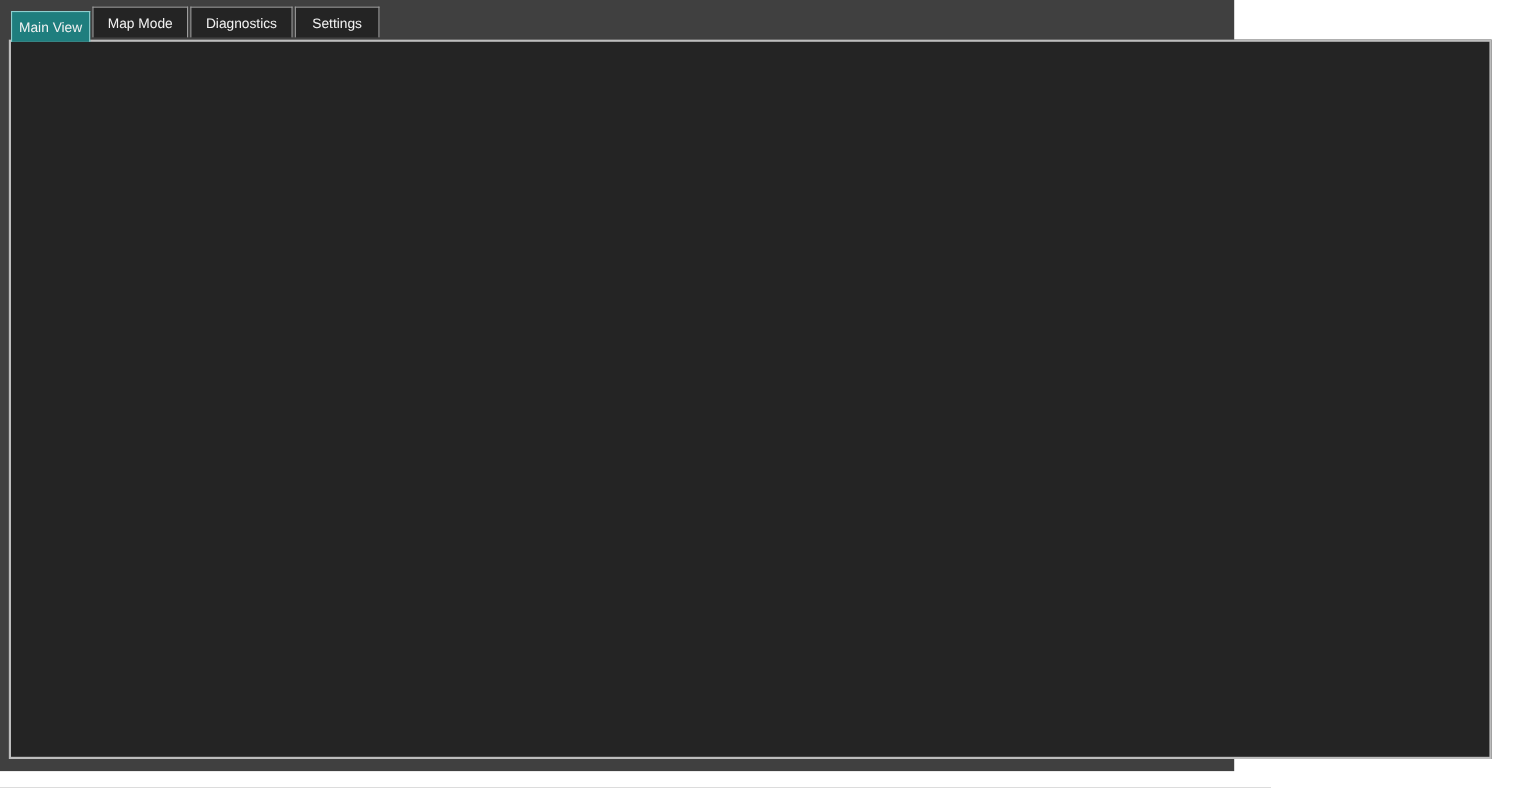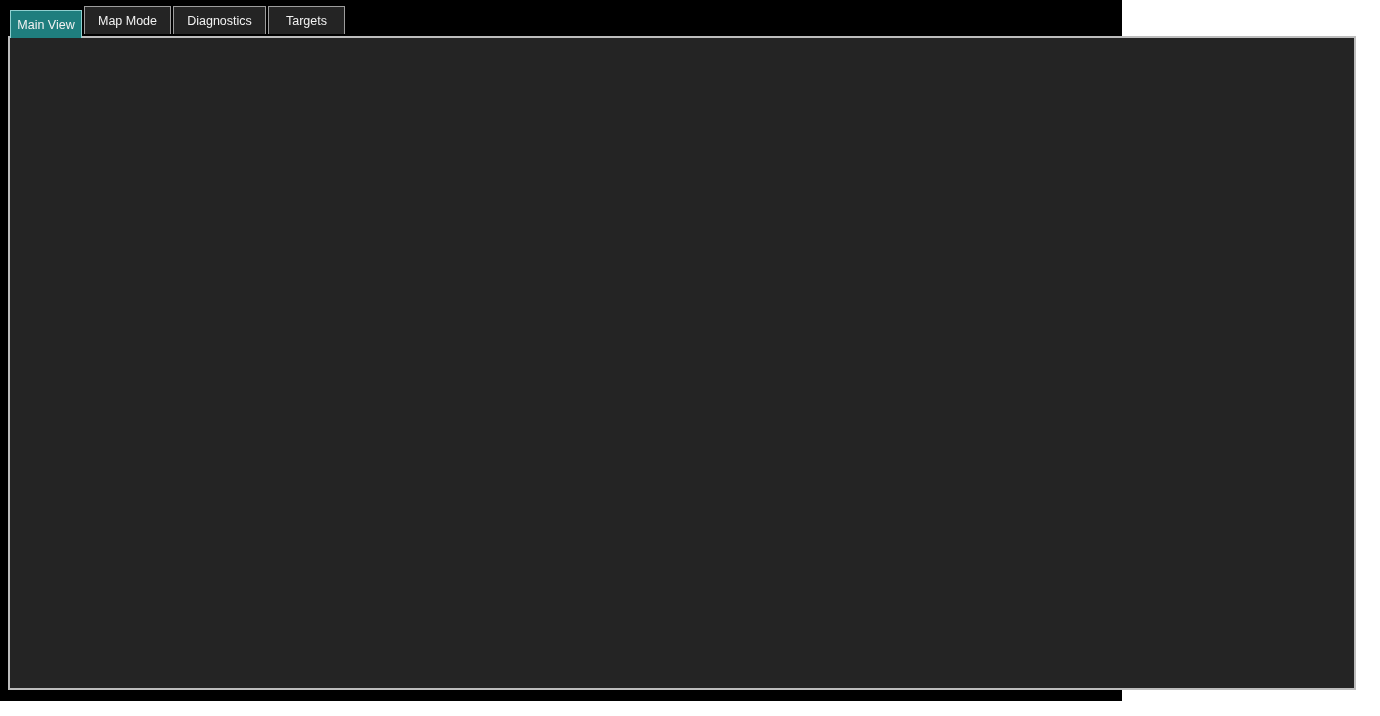--- a/index.html
+++ b/index.html
@@ -1,18 +1,18 @@
 <!DOCTYPE html>
 <html><head>
 <meta charset="utf-8">
 <style>
   * { margin:0; padding:0; box-sizing:border-box; }
   html,body { width:1380px; height:716px; background:#ffffff; overflow:hidden;
               font-family:"Liberation Sans", sans-serif; }
-  .window { position:absolute; left:0; top:0; width:1122px; height:701px; background:#000000; }
+  .window { position:absolute; left:0; top:0; width:1122px; height:701px; background:#404040; }
 
   
   .tab { position:absolute; display:flex; align-items:center; justify-content:center;
          font-size:12.5px; color:#f2f2f2; background:#242424;
          border:1px solid #9d9d9d; border-bottom:none; cursor:default; }
   .tab.active { background:#1f7e7e; border:1px solid #8fd0d0; border-bottom:none; z-index:3; }
 
   .pane { position:absolute; left:8px; top:36px; width:1348px; height:654px;
           background:#242424; border:2px solid #bdbdbd; z-index:1; }
 
@@ -94,21 +94,21 @@
   <div class="tab active" style="left:10px; top:10px; width:72px; height:28px;">
     <span>Main View</span>
   </div>
   <div class="tab" style="left:84px; top:6px; width:87px; height:28px;">
     <span>Map Mode</span>
   </div>
   <div class="tab" style="left:173px; top:6px; width:93px; height:28px;">
     <span>Diagnostics</span>
   </div>
   <div class="tab" style="left:268px; top:6px; width:77px; height:28px;">
-    <span>Targets</span>
+    <span>Settings</span>
   </div>
 
   <div class="pane"></div>
 
   <span class="lbl" style="left:28px; top:51px;">STM32 USB:</span>
   <div class="combo" style="left:105px; top:44px; width:236px;">
     <div class="val"></div>
     <div class="arrow">▼</div>
   </div>
   <span class="lbl" style="left:355px; top:51px;">FTDI:</span>

